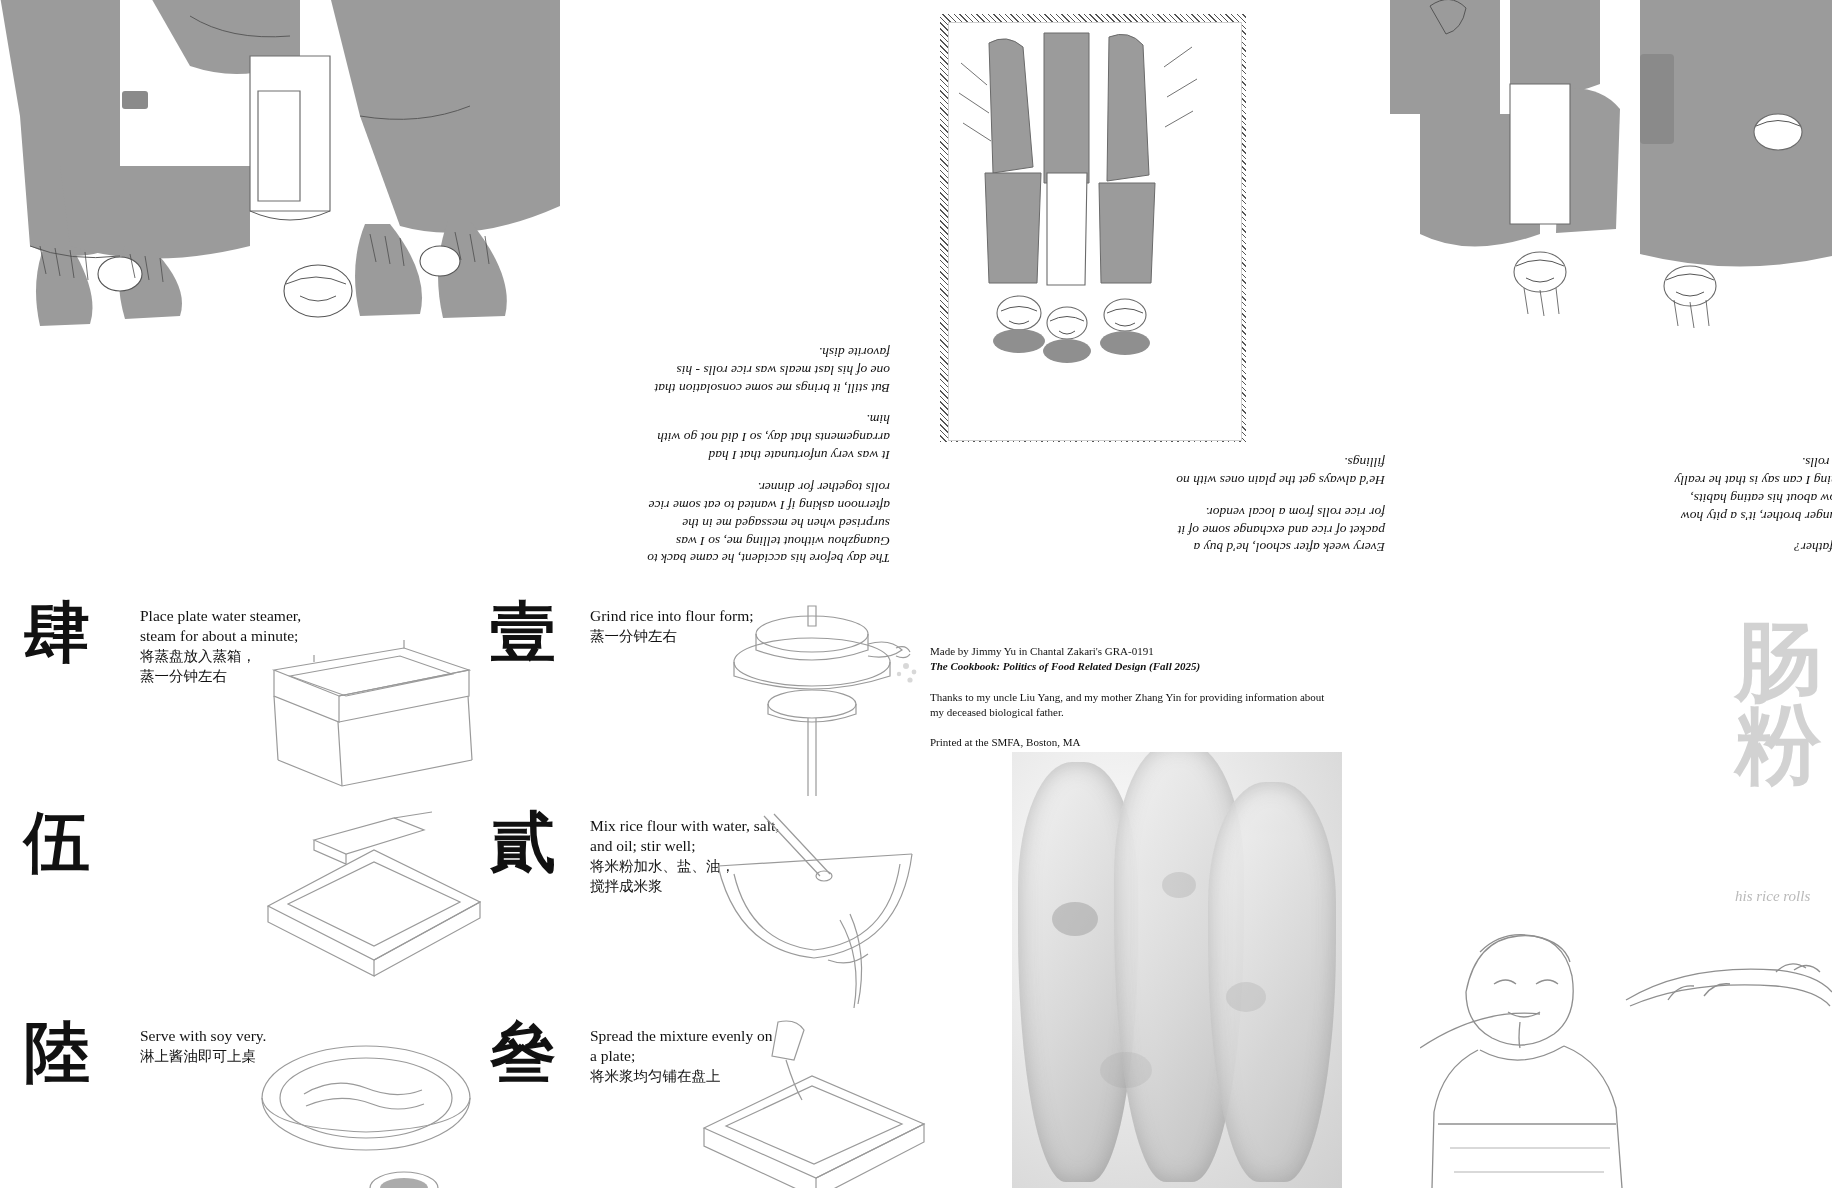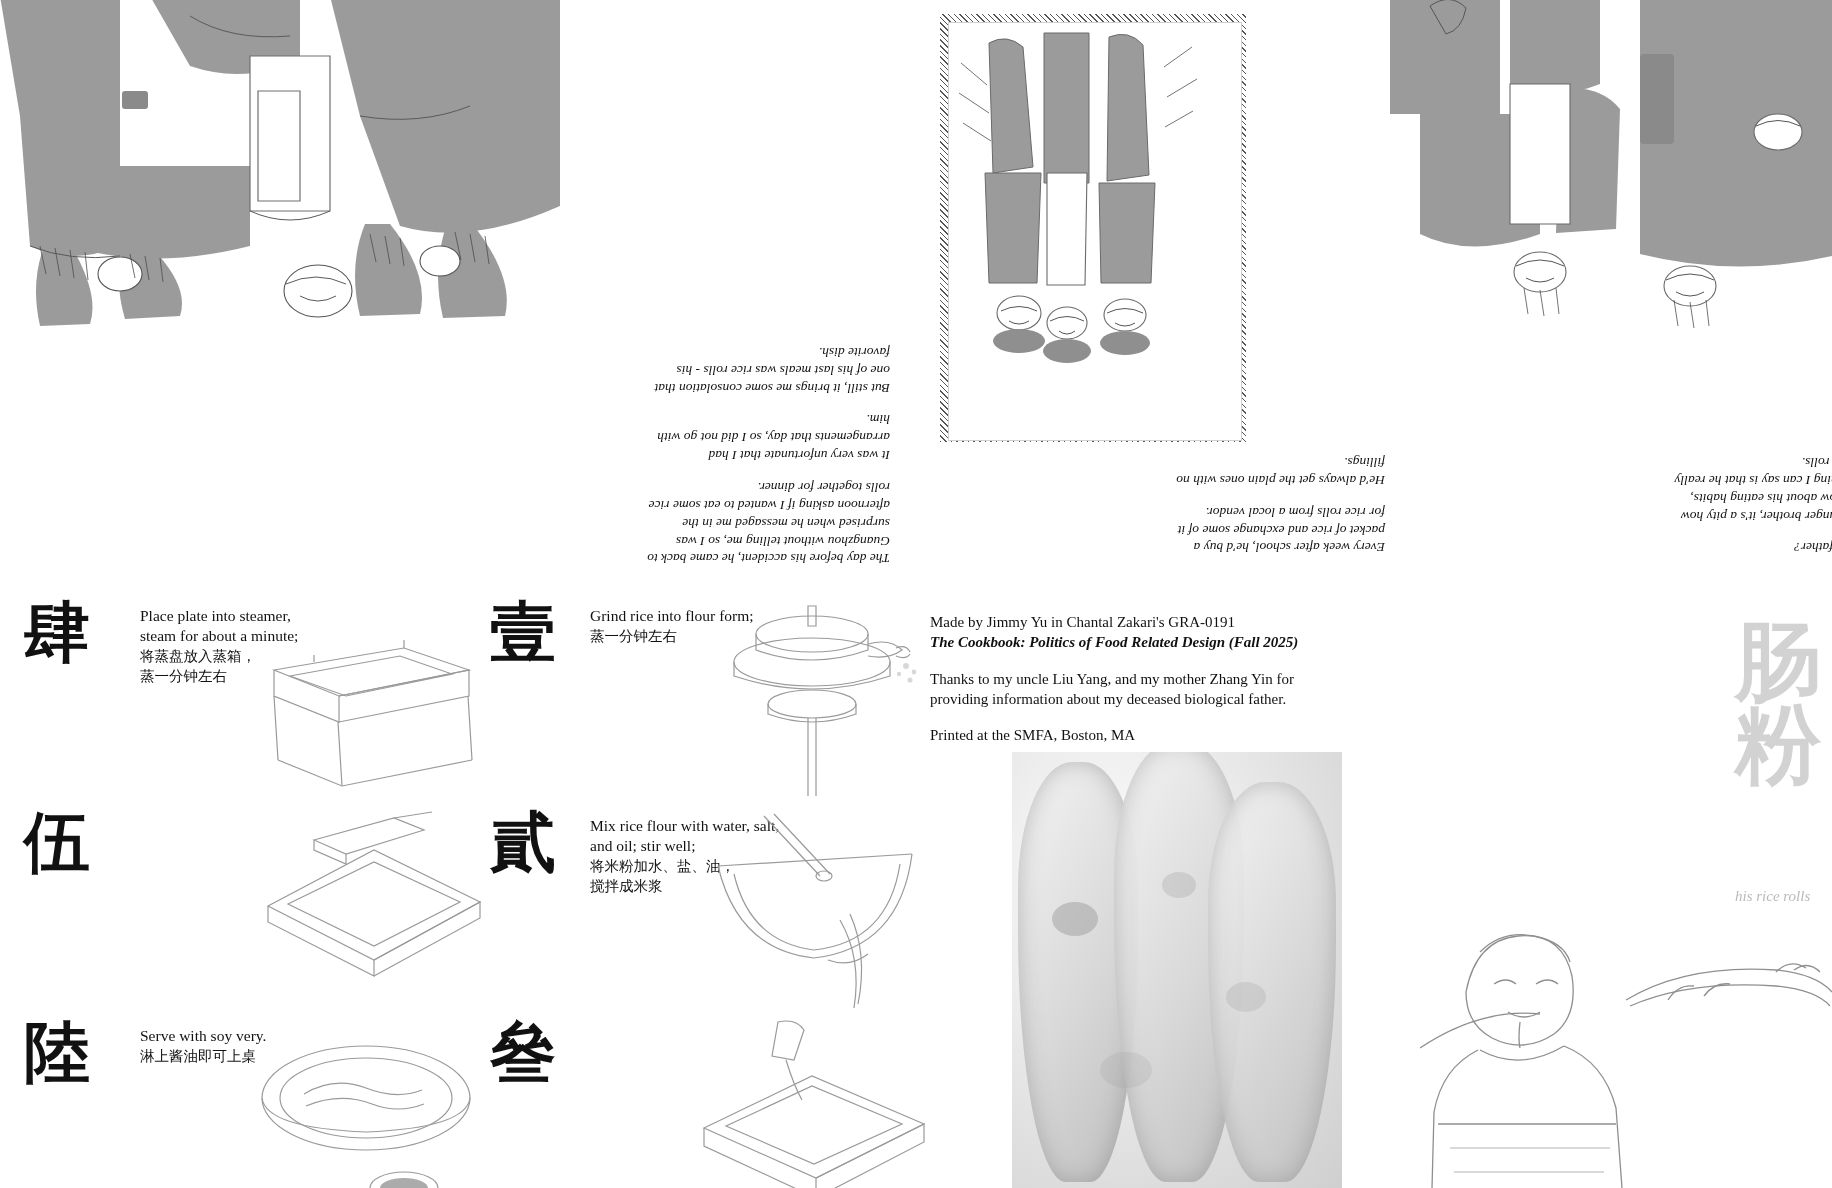--- a/index.html
+++ b/index.html
@@ -29,21 +29,21 @@
   
   .flip{transform:rotate(180deg);}
   .ud{position:absolute;font-style:italic;font-size:13.5px;line-height:1.33;
       text-align:left;}
 
   #ud-col1{left:640px;top:330px;width:250px;}
   #ud-col2{left:1160px;top:440px;width:225px;}
   #ud-col3{left:1670px;top:440px;width:215px;}
 
   
-  .credits{position:absolute;left:930px;top:612px;width:400px;font-size:15px;line-height:1.35;}
+  .credits{position:absolute;left:930px;top:644px;width:400px;font-size:11px;line-height:1.35;}
   .credits p{margin:0 0 16px 0;}
   .credits .ital{font-style:italic;font-weight:bold;}
 
   
   .steps{position:absolute;}
   #steps-left{left:14px;top:600px;width:470px;}
   #steps-mid{left:480px;top:600px;width:450px;}
 
   .step{position:relative;height:210px;}
   .num{position:absolute;left:10px;top:0;font-size:66px;line-height:1;
@@ -214,21 +214,21 @@
     </p>
     <p>Thanks to my uncle Liu Yang, and my mother Zhang Yin for providing information about my deceased biological father.</p>
     <p>Printed at the SMFA, Boston, MA</p>
   </div>
 
   <div class="steps" id="steps-left">
 
     <div class="step">
       <div class="num">肆</div>
       <div class="txt">
-        <div>Place plate into steamer, steam for about a minute;</div>
+        <div>Place plate water steamer, steam for about a minute;</div>
         <div class="cn" style="white-space: pre-line;">将蒸盘放入蒸箱，
 蒸一分钟左右</div>
       </div>
       <div class="sketch">
         <svg viewBox="0 0 230 200" width="230" height="200" aria-hidden="true">
           <g fill="none" stroke="#9a9a9a" stroke-width="1.2">
             <path d="M20 70 L150 48 L215 70 L85 96 Z"></path>
             <path d="M20 70 L20 96 L85 122 L85 96"></path>
             <path d="M85 96 L215 70 L215 96 L85 122"></path>
             <path d="M36 76 L146 56 L198 74 L92 96 Z"></path>
@@ -330,20 +330,24 @@
             <path d="M150 104 q18 40 8 90"></path>
             <path d="M140 110 q22 38 14 88"></path>
             <path d="M128 150 q22 8 40 -6"></path>
           </g>
         </svg>
       </div>
     </div>
 
     <div class="step">
       <div class="num">叄</div>
+      <div class="txt">
+        <div>Spread the mixture evenly on a plate;</div>
+        <div class="cn" style="white-space: pre-line;">将米浆均匀铺在盘上</div>
+      </div>
       <div class="sketch">
         <svg viewBox="0 0 230 200" width="230" height="200" aria-hidden="true">
           <g fill="none" stroke="#9a9a9a" stroke-width="1.2">
             <path d="M4 108 L112 56 L224 104 L116 158 Z"></path>
             <path d="M4 108 L4 126 L116 178 L116 158"></path>
             <path d="M116 158 L224 104 L224 122 L116 178"></path>
             <path d="M26 106 L112 66 L202 104 L114 144 Z"></path>
             <path d="M78 2 q18 -4 26 8 l-10 30 -22 -4 Z"></path>
             <path d="M86 40 q8 26 16 40"></path>
           </g>

